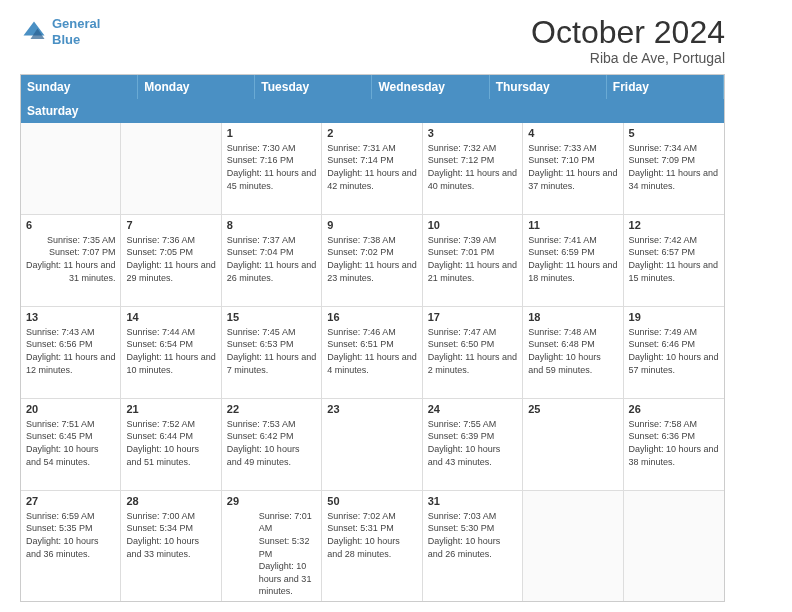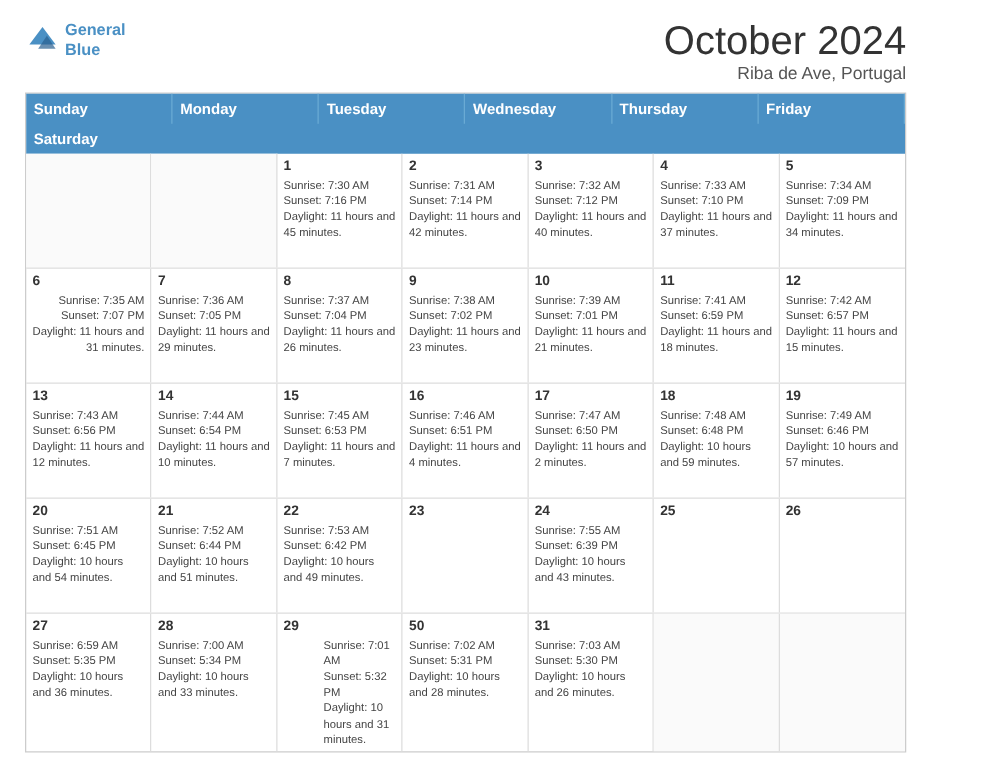--- a/index.html
+++ b/index.html
@@ -289,20 +289,23 @@
             <span class="day-number">24</span>
             <div class="cell-text" style="white-space: pre-line;">Sunrise: 7:55 AM
 Sunset: 6:39 PM
 Daylight: 10 hours and 43 minutes.</div>
           </div>
           <div class="cal-cell">
             <span class="day-number">25</span>
           </div>
           <div class="cal-cell">
             <span class="day-number">26</span>
+            <div class="cell-text" style="white-space: pre-line;">Sunrise: 7:58 AM
+Sunset: 6:36 PM
+Daylight: 10 hours and 38 minutes.</div>
           </div>
         </div>
         <div class="cal-row">
           <div class="cal-cell">
             <span class="day-number">27</span>
             <div class="cell-text" style="white-space: pre-line;">Sunrise: 6:59 AM
 Sunset: 5:35 PM
 Daylight: 10 hours and 36 minutes.</div>
           </div>
           <div class="cal-cell">

